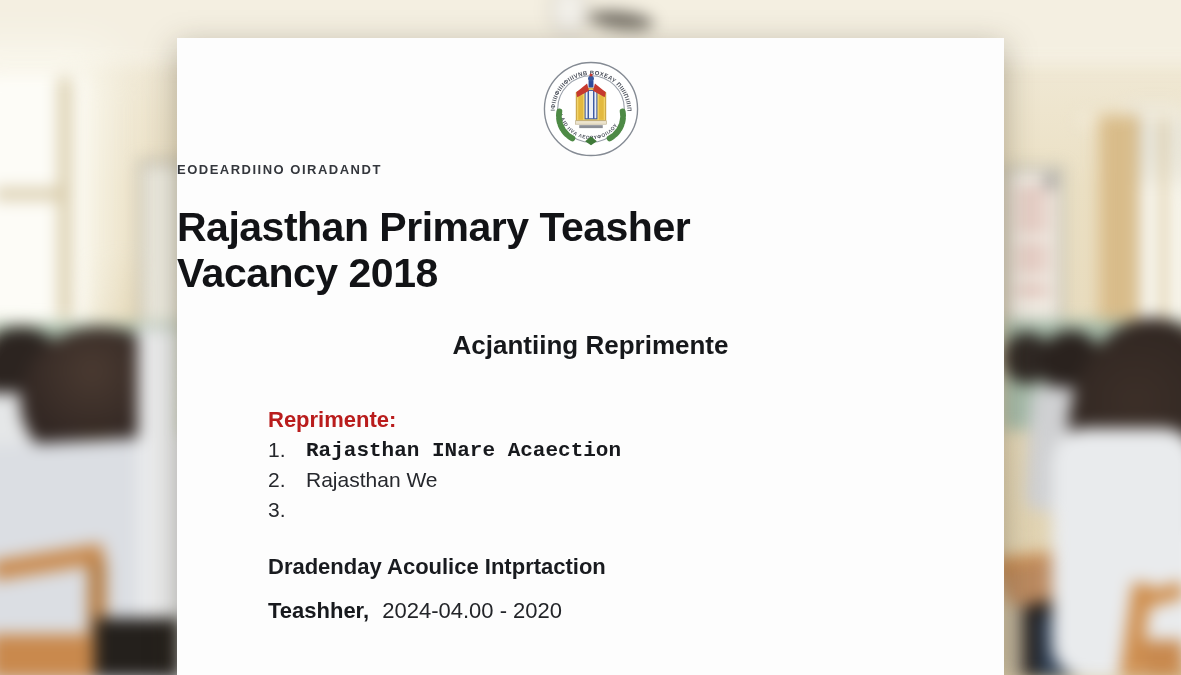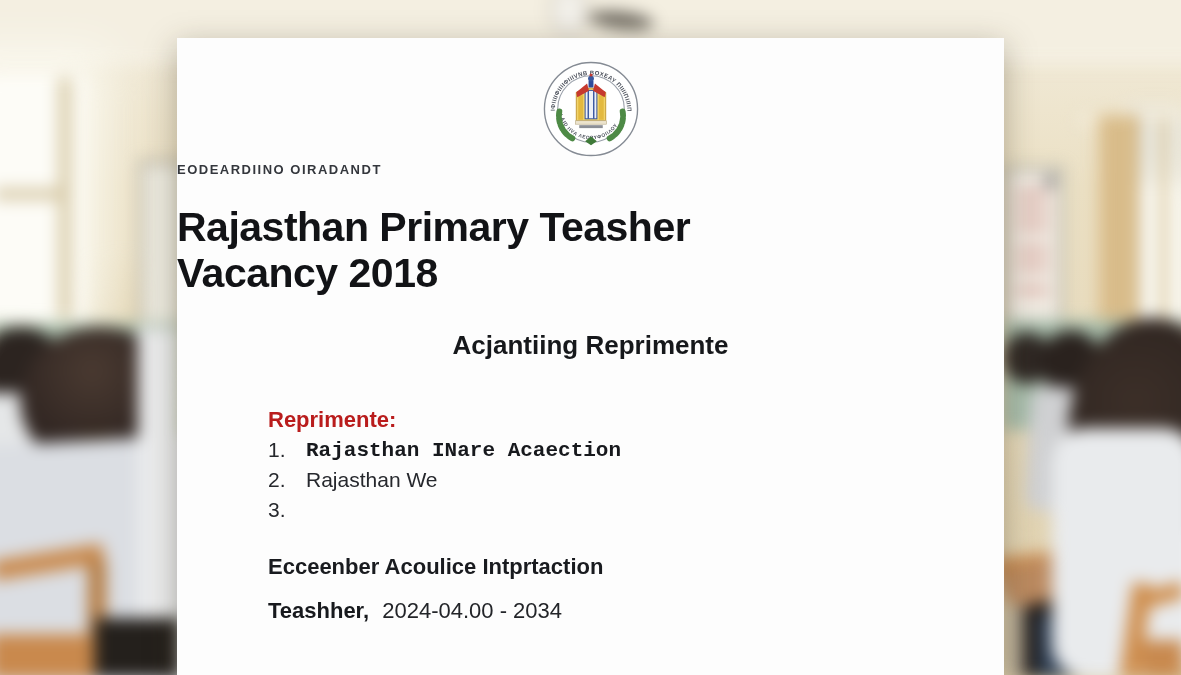--- a/index.html
+++ b/index.html
@@ -219,21 +219,21 @@
       </div>
       <div class="req-row">
         <span class="req-num">2.</span>
         <span class="req-text">Rajasthan We</span>
       </div>
       <div class="req-row">
         <span class="req-num">3.</span>
       </div>
     </div>
 
-    <div class="sched-heading">Ecceenber Acoulice Intprtaction</div>
+    <div class="sched-heading">Dradenday Acoulice Intprtaction</div>
 
     <div class="date-line">
       <span class="date-label">Teashher,</span>
-      <span class="date-value">2024-04.00 - 2034</span>
+      <span class="date-value">2024-04.00 - 2020</span>
     </div>
 
   </div>
 </div>
 
 </body></html>

